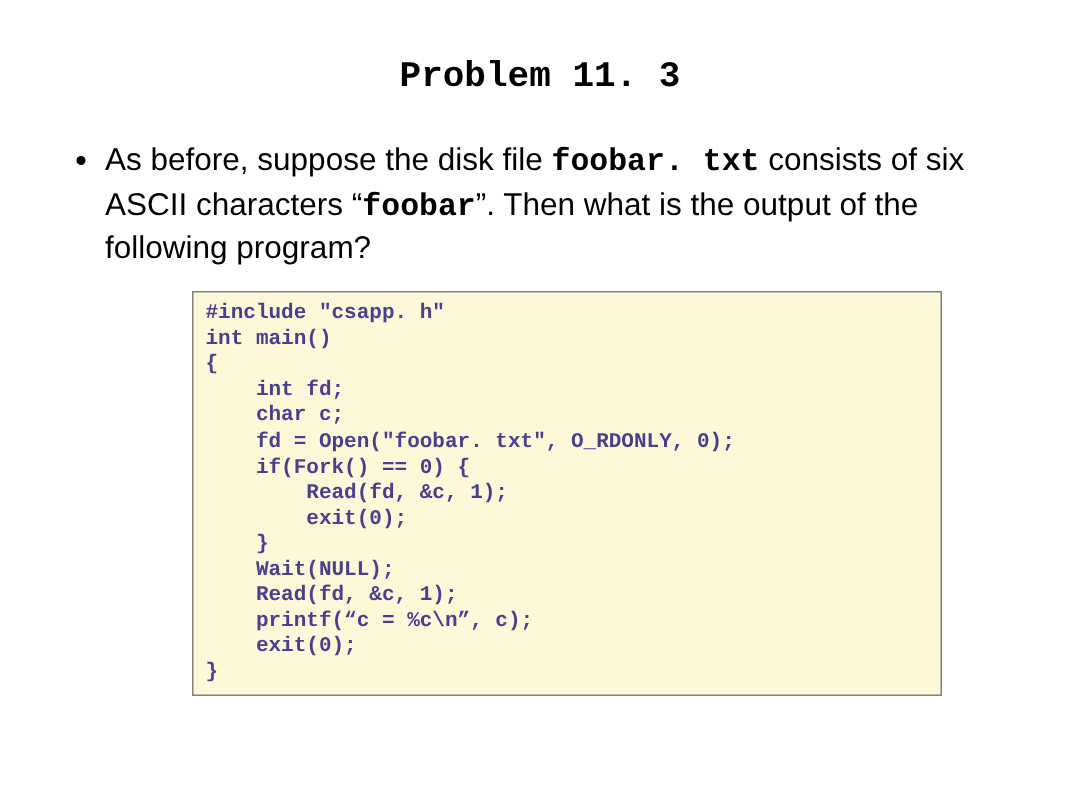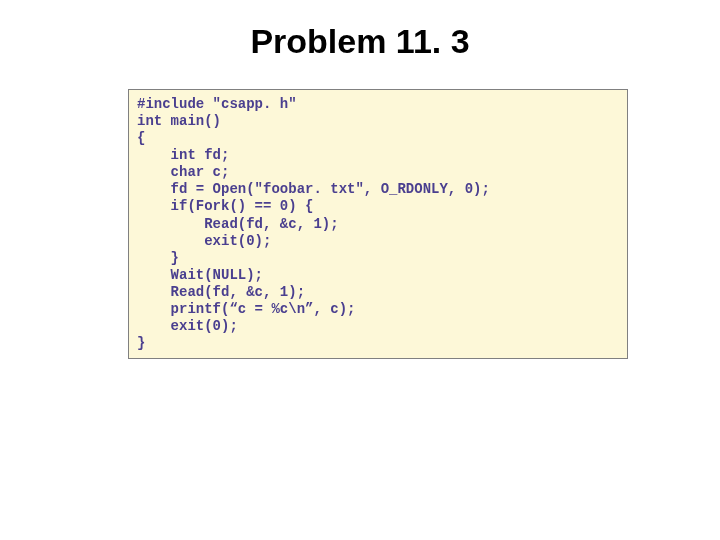--- a/index.html
+++ b/index.html
@@ -14,24 +14,24 @@
   .slide {
     width: 720px;
     height: 540px;
     box-sizing: border-box;
     padding: 18px 40px 20px 40px;
     position: relative;
   }
   .title {
     text-align: center;
     font-weight: bold;
-    font-size: 34px;
-    margin-top: 4px;
+    font-size: 24px;
+    margin-top: 20px;
     margin-bottom: 28px;
-    font-family: Liberation Sans, sans-serif;
+    font-family: Liberation Mono, monospace;
   }
   ul.outer {
     list-style: disc;
     margin: 0 0 0 6px;
     padding-left: 24px;
   }
   ul.outer > li {
     font-size: 21px;
     line-height: 1.32;
     font-family: Verdana, Geneva, sans-serif;
@@ -58,20 +58,25 @@
     white-space: pre;
   }
 </style>
 </head>
 <body>
 
 <div class="slide">
 
   <div class="title">Problem 11. 3</div>
 
+  <ul class="outer">
+    <li>
+      <span>As before, suppose the disk file </span><span class="mono">foobar. txt</span><span> consists of six ASCII characters “</span><span class="mono">foobar</span><span>”.  Then what is the output of the following program?</span>
+    </li>
+  </ul>
 
   <div class="codebox">
     <pre>#include "csapp. h"
 int main()
 {
     int fd;
     char c;
     fd = Open("foobar. txt", O_RDONLY, 0);
     if(Fork() == 0) {
         Read(fd, &amp;c, 1);

